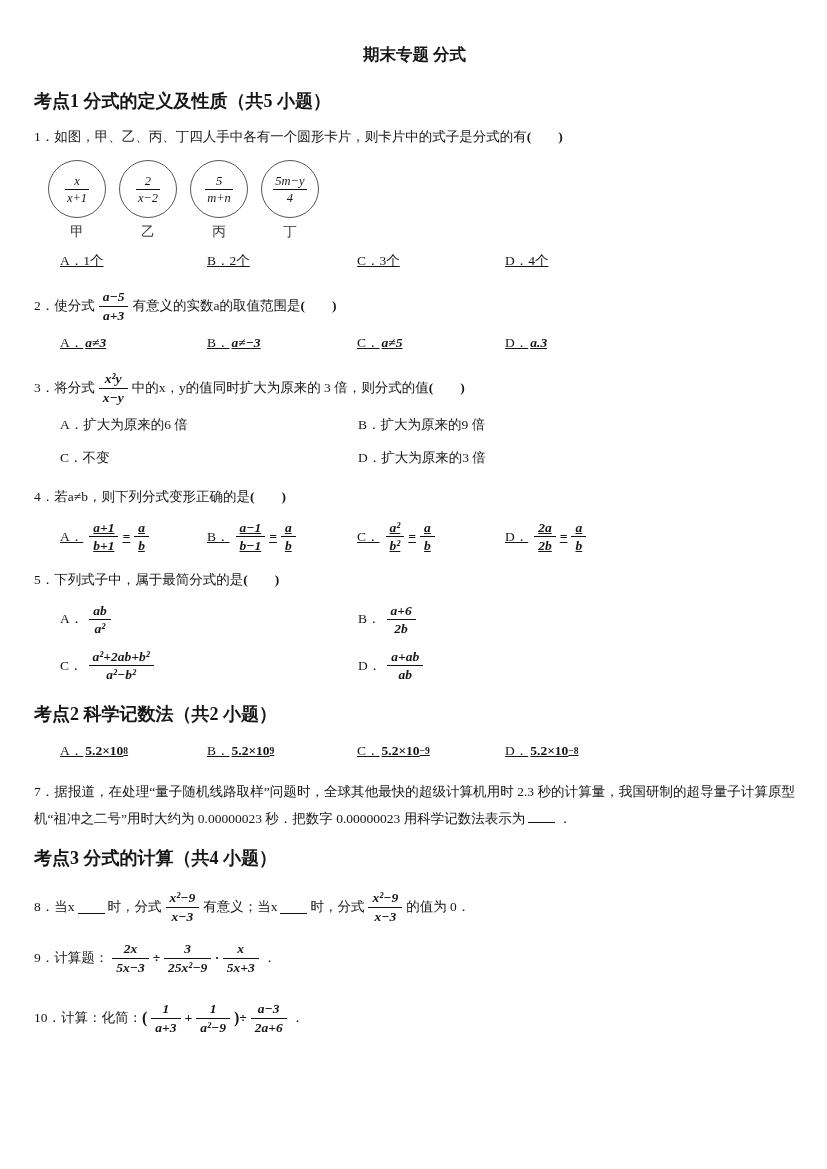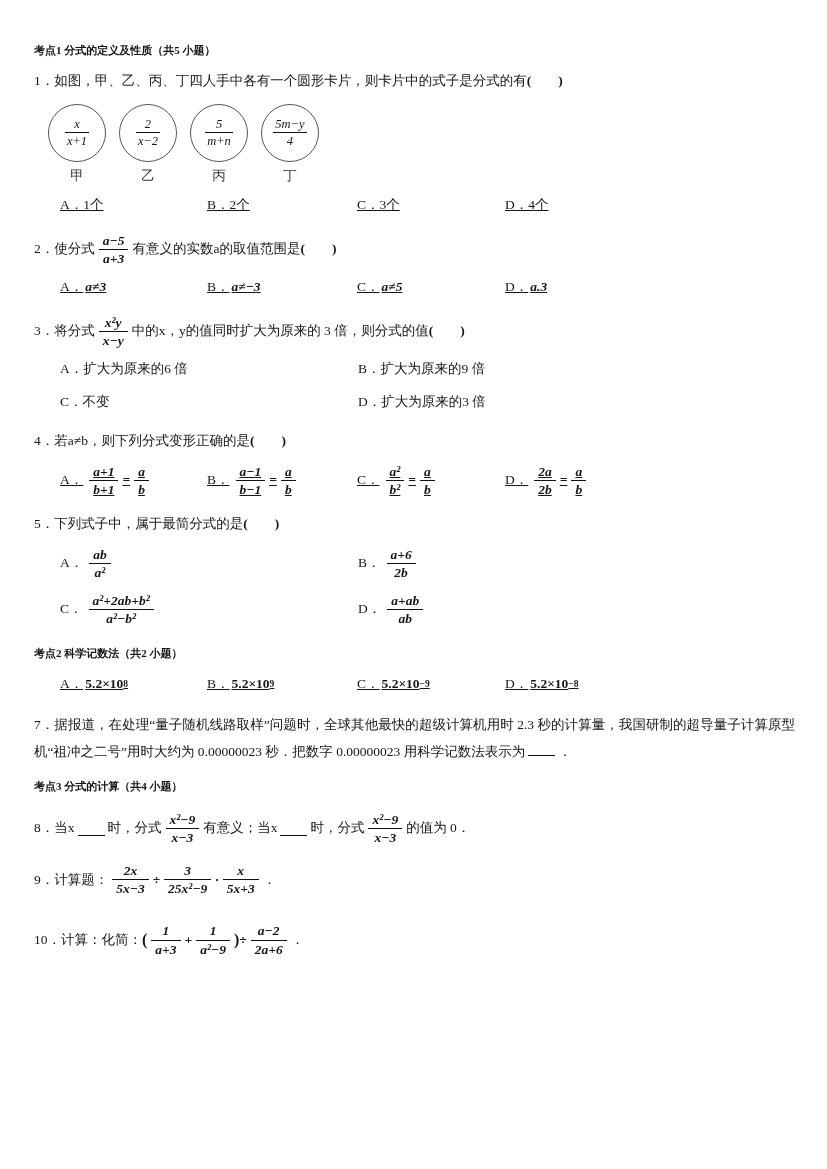--- a/index.html
+++ b/index.html
@@ -1,21 +1,21 @@
 <!DOCTYPE html>
 <html><head>
 <meta charset="utf-8">
 <style>
   html,body{margin:0;padding:0;background:#fff;}
   body{width:827px;height:1169px;overflow:hidden;color:#161616;
        font-family:"Liberation Serif","DejaVu Serif",serif;}
   .page{padding:42px 32px 0 34px;font-size:13.5px;line-height:1.55;}
 
   .title{text-align:center;font-weight:bold;font-size:16.5px;margin:0 0 20px 0;}
-  .sec-heading{font-weight:bold;font-size:11px;margin:0 0 12px 0;}
+  .sec-heading{font-weight:bold;font-size:18px;margin:0 0 12px 0;}
 
   .stem{margin:0 0 12px 0;font-family:Liberation Serif, serif;}
   .stem-flex{display:flex;align-items:center;flex-wrap:wrap;margin:17px 0 10px 0;}
   .paren{font-weight:bold;}
 
   
   .m{font-family:"Liberation Serif","DejaVu Serif",serif;font-style:italic;font-weight:bold;}
   .bnum{font-weight:bold;}
   .frac{display:inline-block;text-align:center;vertical-align:middle;margin:0 4px;line-height:1.15;
         font-family:"Liberation Serif","DejaVu Serif",serif;font-style:italic;font-weight:bold;}
@@ -42,20 +42,21 @@
   .blank{display:inline-block;min-width:27px;height:13px;border-bottom:1px solid #111;margin:0 3px;}
   .para{text-align:justify;line-height:2.05;margin:0 0 12px 0;}
   .big-paren{font-weight:bold;font-size:16px;vertical-align:middle;}
   .q9,.q10{margin-bottom:26px;}
 </style>
 </head>
 <body>
 
 <div class="page">
 
+  <div class="title">期末专题 分式</div>
 
   <div class="sec-heading">考点1 分式的定义及性质（共5 小题）</div>
 
   <div class="stem"><span>1．如图，甲、乙、丙、丁四人手中各有一个圆形卡片，则卡片中的式子是分式的有</span><span class="paren">(　　)</span></div>
 
   <div class="cards">
     <div class="card">
       <span class="circle">
         <span class="frac">
             <span class="num">x</span>
@@ -302,19 +303,19 @@
         <span class="den">a+3</span>
       </span>
     <span class="m">+</span>
     <span class="frac">
         <span class="num">1</span>
         <span class="den">a²−9</span>
       </span>
     <span class="big-paren">)</span>
     <span class="m">÷</span>
     <span class="frac">
-        <span class="num">a−2</span>
+        <span class="num">a−3</span>
         <span class="den">2a+6</span>
       </span>
     <span>．</span>
   </div>
 
 </div>
 
 </body></html>

